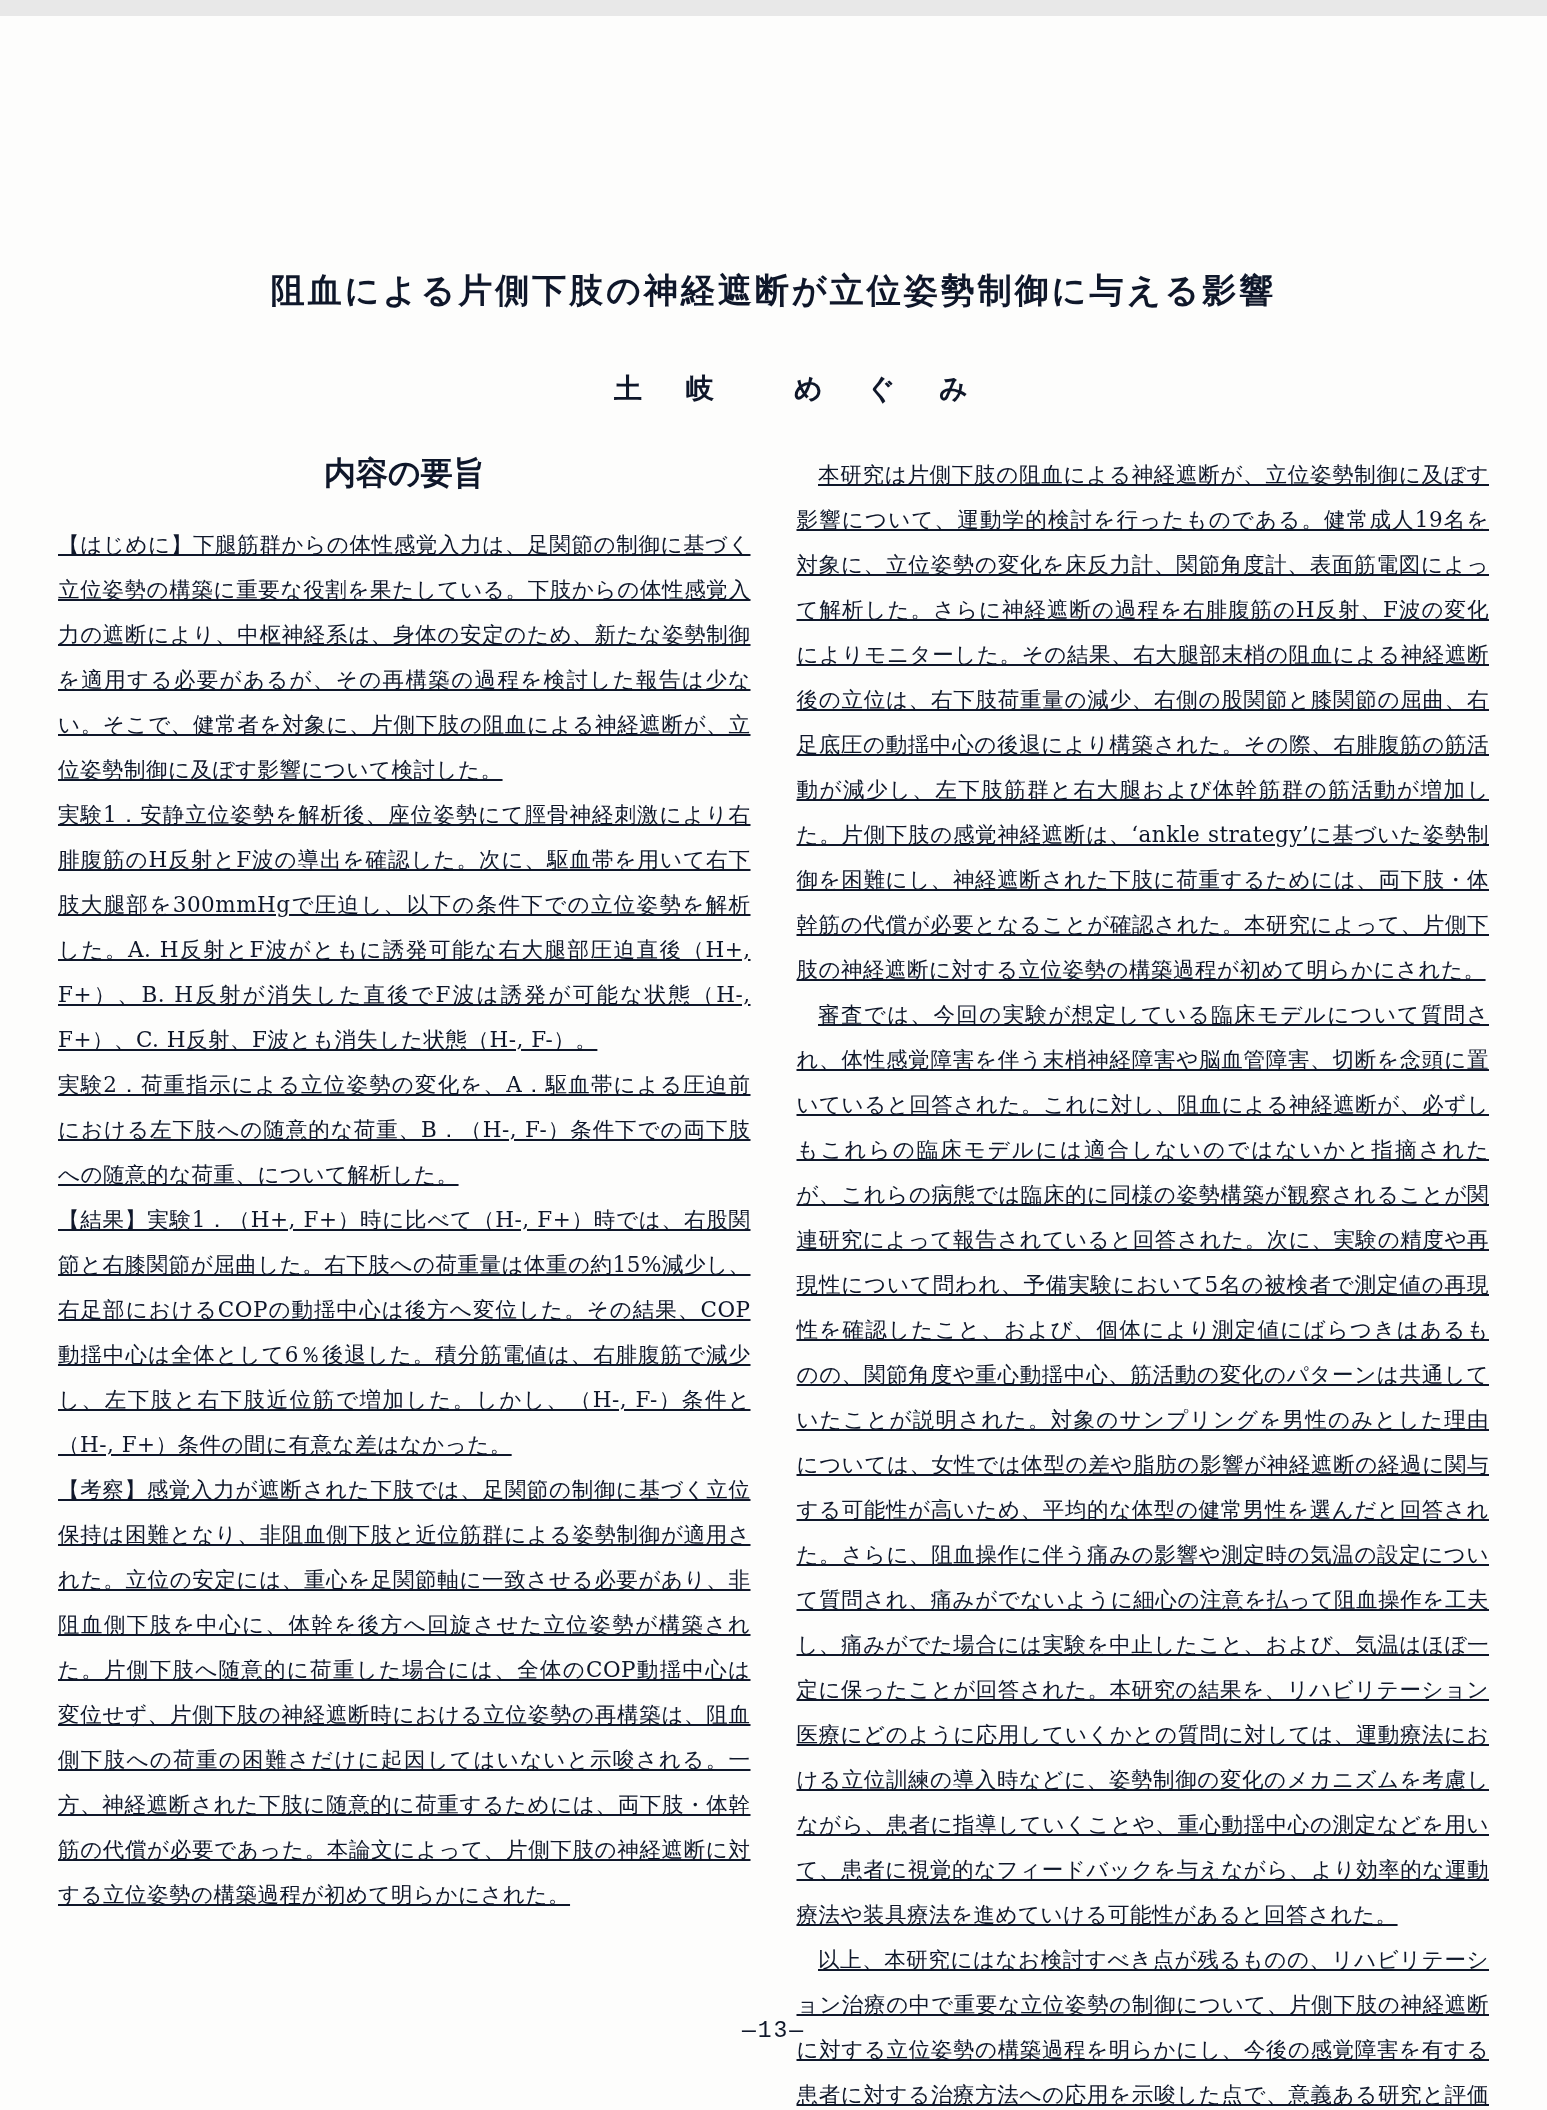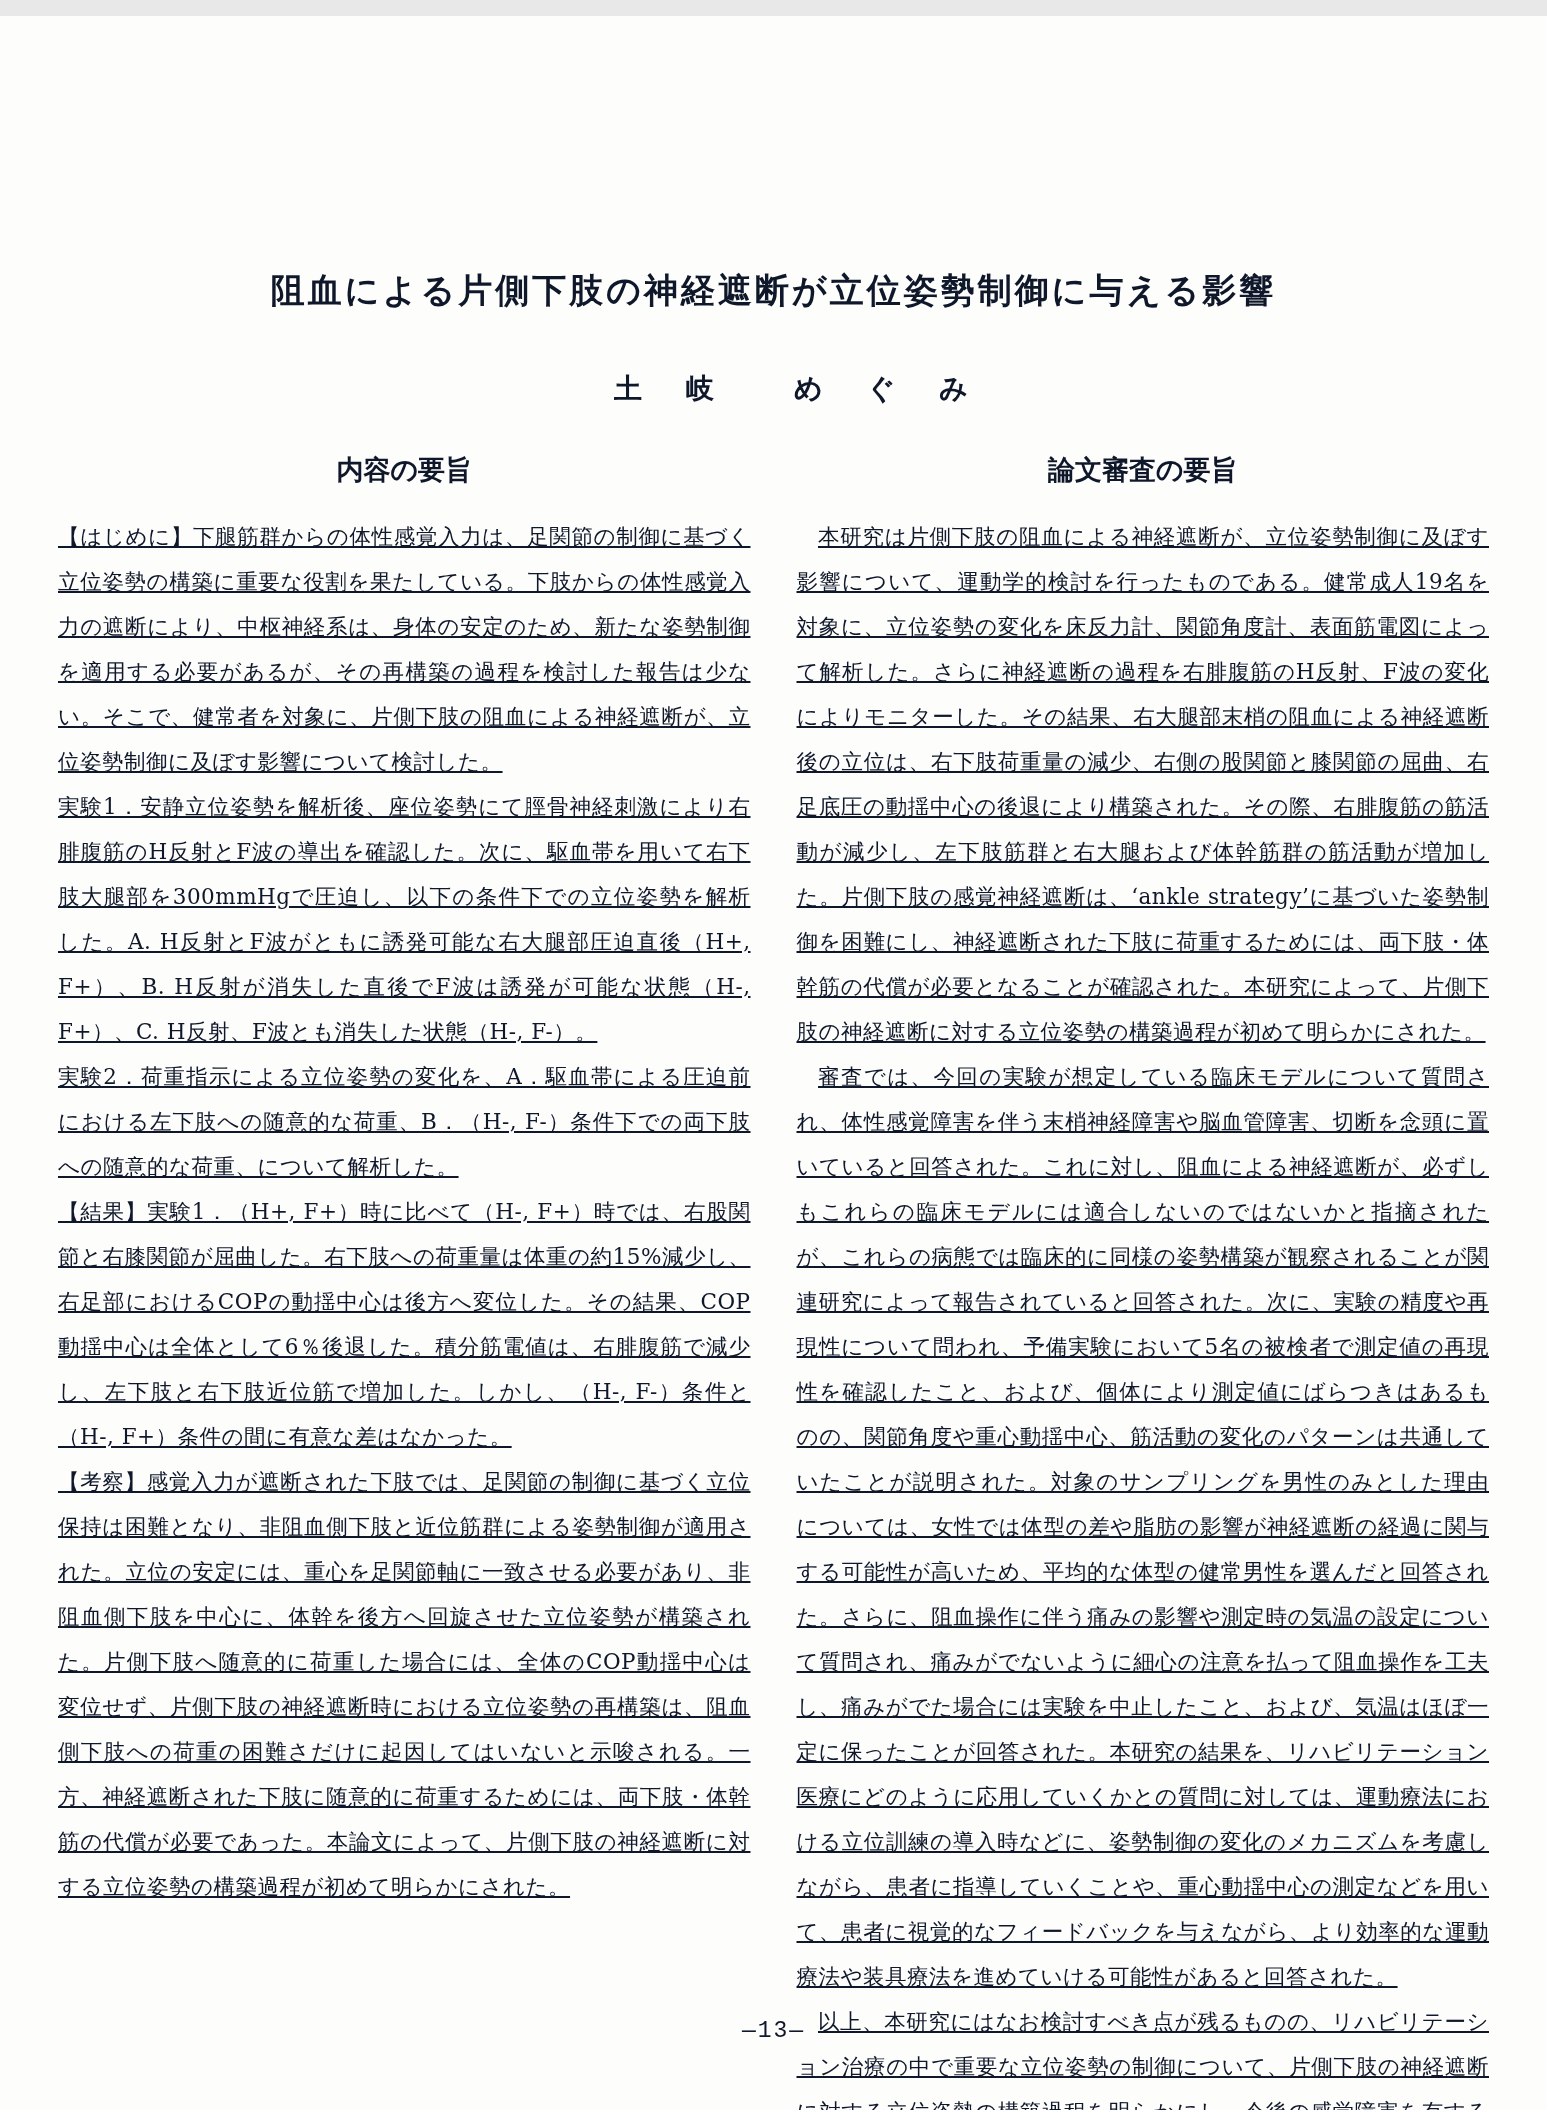--- a/index.html
+++ b/index.html
@@ -34,21 +34,21 @@
   .columns{
     display:flex;
     gap:46px;
     padding:44px 58px 0 58px;
     box-sizing:border-box;
   }
   .col{flex:1 1 0; min-width:0;}
   .col-heading{
     margin:0 0 26px 0;
     text-align:center;
-    font-size:27px;
+    font-size:32px;
     font-weight:700;
     font-family:Liberation Serif, serif;
   }
   .col p{
     margin:0;
     font-size:21.5px;
     line-height:45px;
     text-align:justify;
     letter-spacing:0.5px;
     text-decoration:underline;
@@ -79,21 +79,20 @@
     <section class="col left">
       <h2 class="col-heading">内容の要旨</h2>
       <p>【はじめに】下腿筋群からの体性感覚入力は、足関節の制御に基づく立位姿勢の構築に重要な役割を果たしている。下肢からの体性感覚入力の遮断により、中枢神経系は、身体の安定のため、新たな姿勢制御を適用する必要があるが、その再構築の過程を検討した報告は少ない。そこで、健常者を対象に、片側下肢の阻血による神経遮断が、立位姿勢制御に及ぼす影響について検討した。</p>
       <p>実験1．安静立位姿勢を解析後、座位姿勢にて脛骨神経刺激により右腓腹筋のH反射とF波の導出を確認した。次に、駆血帯を用いて右下肢大腿部を300mmHgで圧迫し、以下の条件下での立位姿勢を解析した。A. H反射とF波がともに誘発可能な右大腿部圧迫直後（H+, F+）、B. H反射が消失した直後でF波は誘発が可能な状態（H-, F+）、C. H反射、F波とも消失した状態（H-, F-）。</p>
       <p>実験2．荷重指示による立位姿勢の変化を、A．駆血帯による圧迫前における左下肢への随意的な荷重、B．（H-, F-）条件下での両下肢への随意的な荷重、について解析した。</p>
       <p>【結果】実験1．（H+, F+）時に比べて（H-, F+）時では、右股関節と右膝関節が屈曲した。右下肢への荷重量は体重の約15%減少し、右足部におけるCOPの動揺中心は後方へ変位した。その結果、COP動揺中心は全体として6％後退した。積分筋電値は、右腓腹筋で減少し、左下肢と右下肢近位筋で増加した。しかし、（H-, F-）条件と（H-, F+）条件の間に有意な差はなかった。</p>
       <p>【考察】感覚入力が遮断された下肢では、足関節の制御に基づく立位保持は困難となり、非阻血側下肢と近位筋群による姿勢制御が適用された。立位の安定には、重心を足関節軸に一致させる必要があり、非阻血側下肢を中心に、体幹を後方へ回旋させた立位姿勢が構築された。片側下肢へ随意的に荷重した場合には、全体のCOP動揺中心は変位せず、片側下肢の神経遮断時における立位姿勢の再構築は、阻血側下肢への荷重の困難さだけに起因してはいないと示唆される。一方、神経遮断された下肢に随意的に荷重するためには、両下肢・体幹筋の代償が必要であった。本論文によって、片側下肢の神経遮断に対する立位姿勢の構築過程が初めて明らかにされた。</p>
     </section>
 
     <section class="col right">
-      <h2 class="col-heading">論文審査の要旨</h2>
       <p class="body-par">本研究は片側下肢の阻血による神経遮断が、立位姿勢制御に及ぼす影響について、運動学的検討を行ったものである。健常成人19名を対象に、立位姿勢の変化を床反力計、関節角度計、表面筋電図によって解析した。さらに神経遮断の過程を右腓腹筋のH反射、F波の変化によりモニターした。その結果、右大腿部末梢の阻血による神経遮断後の立位は、右下肢荷重量の減少、右側の股関節と膝関節の屈曲、右足底圧の動揺中心の後退により構築された。その際、右腓腹筋の筋活動が減少し、左下肢筋群と右大腿および体幹筋群の筋活動が増加した。片側下肢の感覚神経遮断は、‘ankle strategy’に基づいた姿勢制御を困難にし、神経遮断された下肢に荷重するためには、両下肢・体幹筋の代償が必要となることが確認された。本研究によって、片側下肢の神経遮断に対する立位姿勢の構築過程が初めて明らかにされた。</p>
       <p class="body-par">審査では、今回の実験が想定している臨床モデルについて質問され、体性感覚障害を伴う末梢神経障害や脳血管障害、切断を念頭に置いていると回答された。これに対し、阻血による神経遮断が、必ずしもこれらの臨床モデルには適合しないのではないかと指摘されたが、これらの病態では臨床的に同様の姿勢構築が観察されることが関連研究によって報告されていると回答された。次に、実験の精度や再現性について問われ、予備実験において5名の被検者で測定値の再現性を確認したこと、および、個体により測定値にばらつきはあるものの、関節角度や重心動揺中心、筋活動の変化のパターンは共通していたことが説明された。対象のサンプリングを男性のみとした理由については、女性では体型の差や脂肪の影響が神経遮断の経過に関与する可能性が高いため、平均的な体型の健常男性を選んだと回答された。さらに、阻血操作に伴う痛みの影響や測定時の気温の設定について質問され、痛みがでないように細心の注意を払って阻血操作を工夫し、痛みがでた場合には実験を中止したこと、および、気温はほぼ一定に保ったことが回答された。本研究の結果を、リハビリテーション医療にどのように応用していくかとの質問に対しては、運動療法における立位訓練の導入時などに、姿勢制御の変化のメカニズムを考慮しながら、患者に指導していくことや、重心動揺中心の測定などを用いて、患者に視覚的なフィードバックを与えながら、より効率的な運動療法や装具療法を進めていける可能性があると回答された。</p>
       <p class="body-par">以上、本研究にはなお検討すべき点が残るものの、リハビリテーション治療の中で重要な立位姿勢の制御について、片側下肢の神経遮断に対する立位姿勢の構築過程を明らかにし、今後の感覚障害を有する患者に対する治療方法への応用を示唆した点で、意義ある研究と評価された。</p>
 
     </section>
 
   </div>
 
   <div class="page-number">—13—</div>
 

